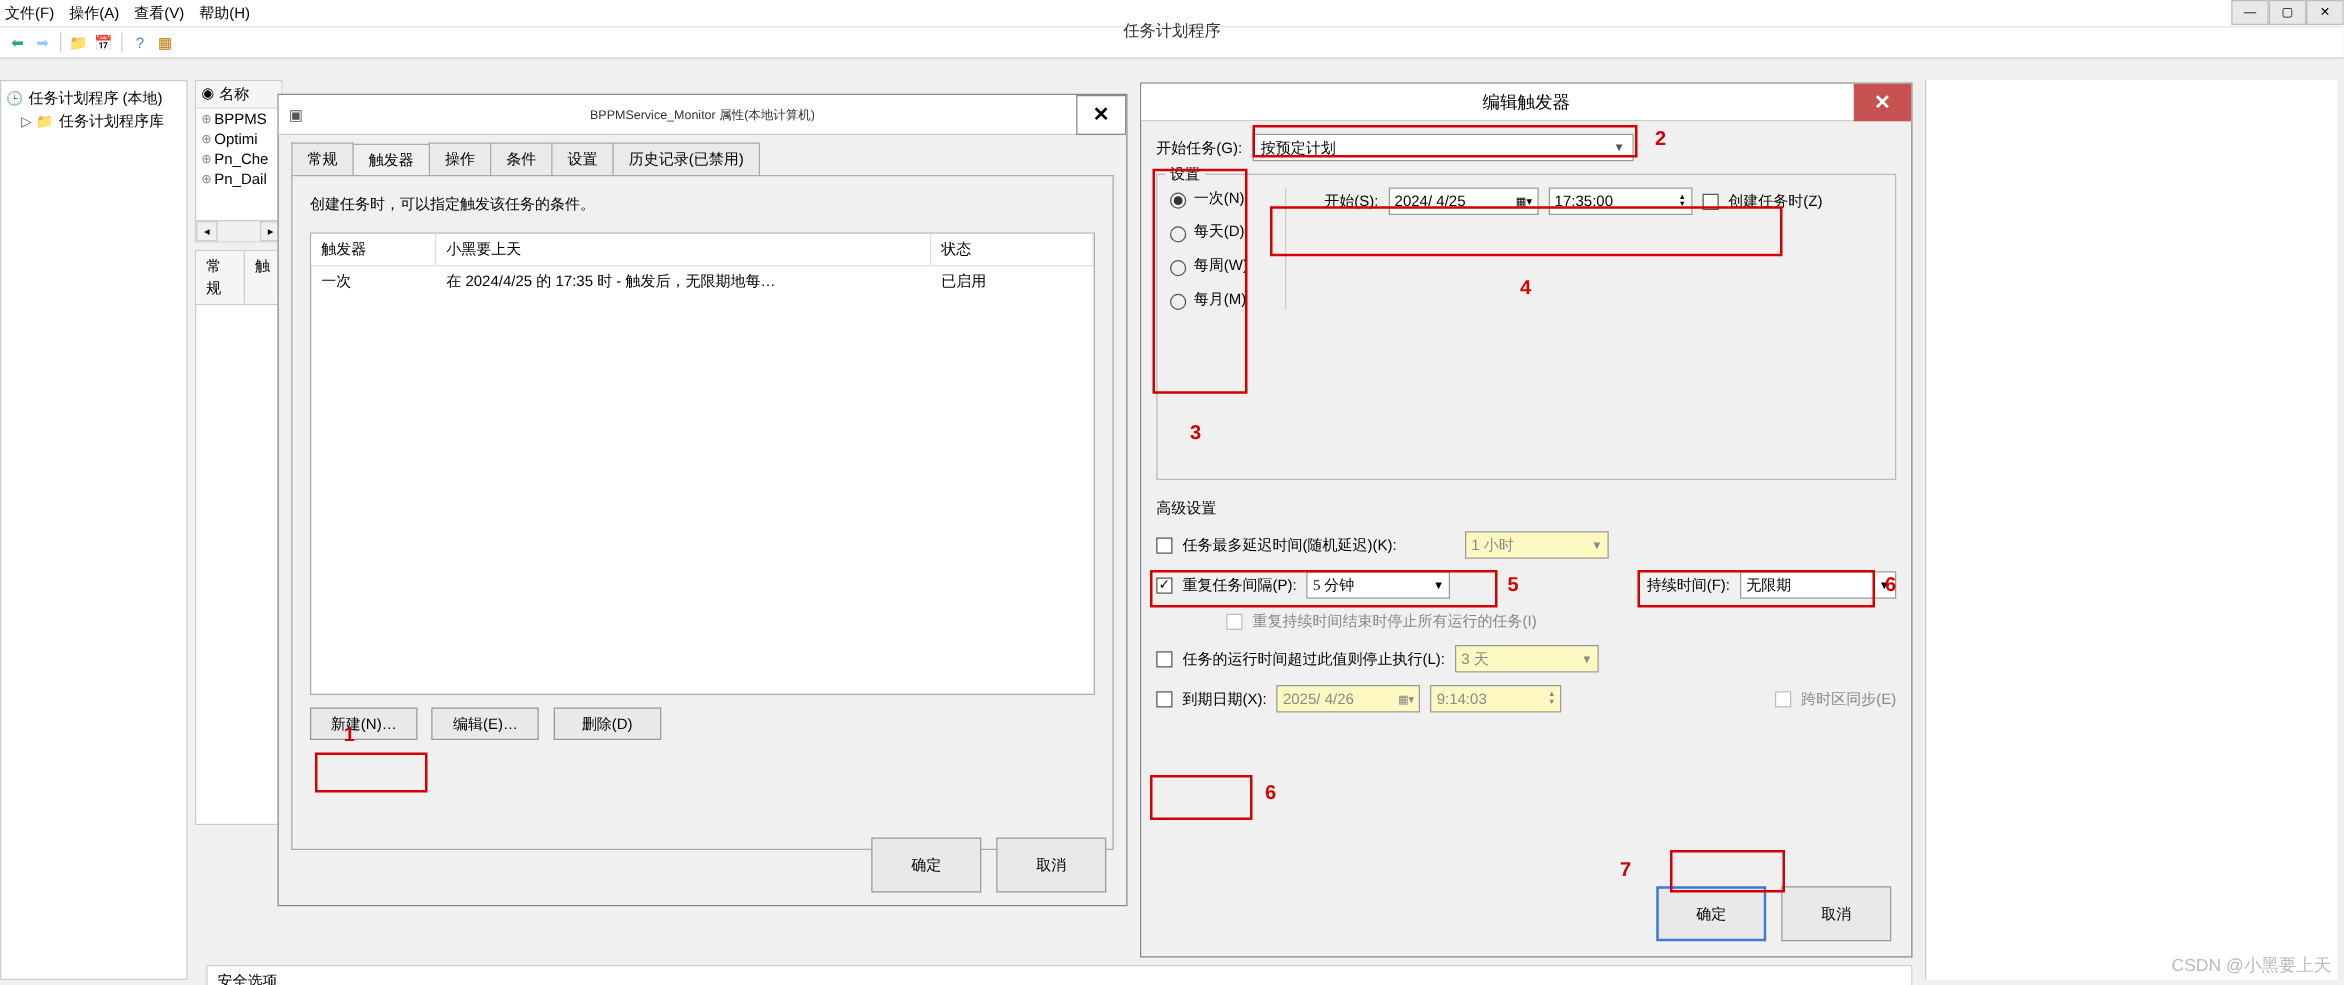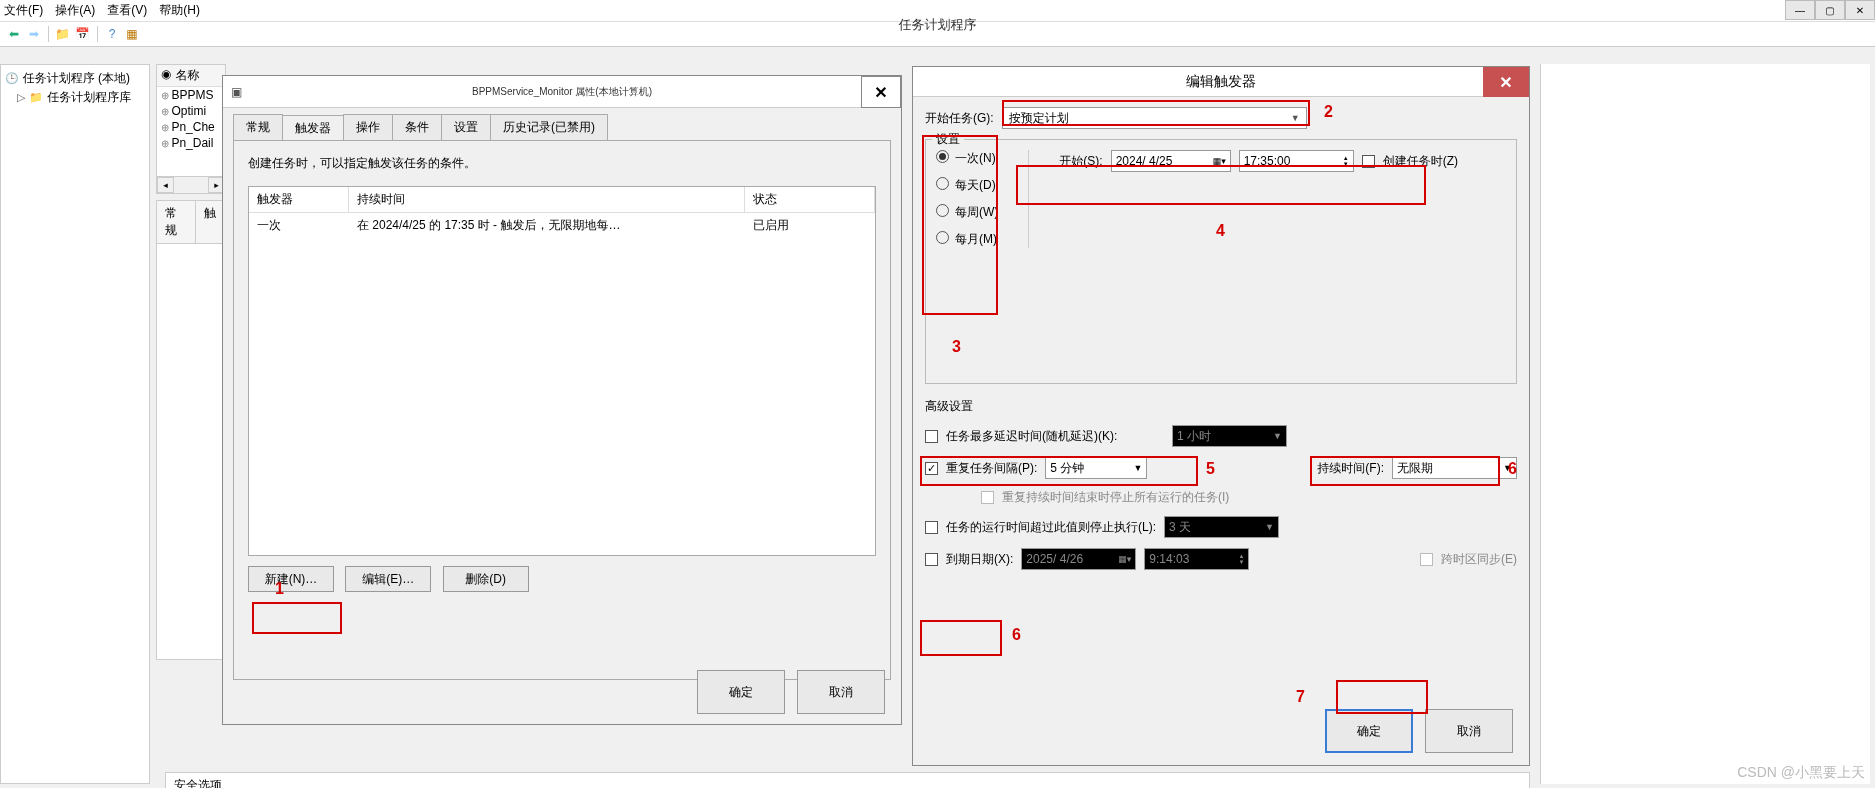--- a/index.html
+++ b/index.html
@@ -216,39 +216,39 @@
     }
     .select .car { font-size: 9px; color: #555; }
     .fieldset {
       border: 1px solid #bbb;
       padding: 10px;
       position: relative;
       margin-bottom: 14px;
     }
     .legend { position: absolute; top: -9px; left: 6px; background: #f0f0f0; padding: 0 4px; }
     .radio-col { display: flex; flex-direction: column; gap: 10px; }
-    .radio-item { display: flex; align-items: flex-start; gap: 6px; }
+    .radio-item { display: flex; align-items: flex-end; gap: 6px; }
     .radio {
       width: 13px; height: 13px; border: 1px solid #555; border-radius: 50%;
       display: inline-flex; align-items: center; justify-content: center;
     }
     .radio.checked::after { content: ""; width: 7px; height: 7px; background: #333; border-radius: 50%; }
     .checkbox {
       width: 13px; height: 13px; border: 1px solid #555;
       display: inline-flex; align-items: center; justify-content: center;
       background: #fff;
       font-size: 11px; line-height: 1;
     }
     .checkbox.checked::after { content: "✓"; color: #000; }
     .date-input, .time-input, .combo {
       border: 1px solid #999; background: #fff; height: 22px;
       display: inline-flex; align-items: center; padding: 0 4px;
       gap: 4px;
     }
-    .combo.disabled, .date-input.disabled, .time-input.disabled { color: #888; background: #000000; }
+    .combo.disabled, .date-input.disabled, .time-input.disabled { color: #888; background: #fef9c3; }
     .label.disabled { color: #888; }
     .spin { display: inline-flex; flex-direction: column; font-size: 6px; line-height: 1; }
     .sec-head { margin: 6px 0 10px 0; }
     .anno {
       position: absolute;
       color: #d40000;
       font-weight: bold;
       font-size: 16px;
       pointer-events: none;
     }
@@ -361,21 +361,21 @@
     <div class="tab">条件</div>
     <div class="tab">设置</div>
     <div class="tab">历史记录(已禁用)</div>
   </div>
   <div class="tab-body">
     <div>创建任务时，可以指定触发该任务的条件。</div>
 
     <div class="trig-table">
       <div class="trig-head">
         <div class="trig-cell-0">触发器</div>
-        <div class="trig-cell-1">持续时间</div>
+        <div class="trig-cell-1">小黑要上天</div>
         <div class="trig-cell-2">状态</div>
       </div>
       <div class="trig-row">
         <div class="trig-cell-0">一次</div>
         <div class="trig-cell-1">在 2024/4/25 的 17:35 时 - 触发后，无限期地每…</div>
         <div class="trig-cell-2">已启用</div>
       </div>
     </div>
 
     <div class="btn-row">
@@ -460,21 +460,21 @@
       <span class="label">任务最多延迟时间(随机延迟)(K):</span>
       <div class="combo disabled" style="width:115px;margin-left:auto;margin-right:230px;">
         <span>1 小时</span>
         <span class="car" style="margin-left:auto;font-size:9px;">▼</span>
       </div>
     </div>
 
     <div class="row">
       <span class="checkbox checked"></span>
       <span class="label">重复任务间隔(P):</span>
-      <div class="combo" style="width:102px;">
+      <div class="combo" style="width:115px;font-family:Liberation Serif, serif;">
         <span>5 分钟</span>
         <span class="car" style="margin-left:auto;font-size:9px;">▼</span>
       </div>
       <span style="flex:1"></span>
       <span class="label">持续时间(F):</span>
       <div class="combo" style="width:125px;">
         <span>无限期</span>
         <span class="car" style="margin-left:auto;font-size:9px;">▼</span>
       </div>
     </div>

